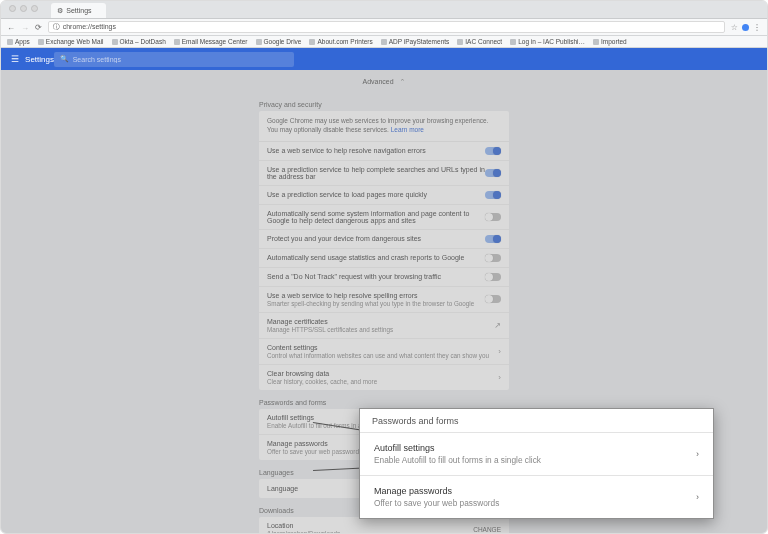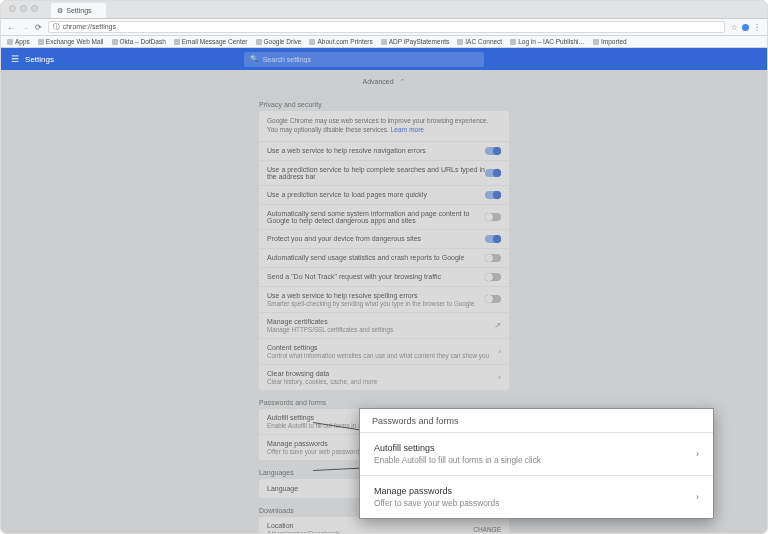--- a/index.html
+++ b/index.html
@@ -15,21 +15,21 @@
   .omni { flex: 1; background: #fff; height: 12px; border: 1px solid #dadada; border-radius: 2px; font-size: 7px; line-height: 10px; padding: 0 4px; color: #555; display: flex; align-items: center; gap: 3px; }
   .addr-right { display: flex; align-items: center; gap: 4px; }
   .star { font-size: 8px; color: #8b8b8b; }
   .bluedot { width: 7px; height: 7px; border-radius: 50%; background: #4285f4; }
   .bmbar { height: 12px; background: #f7f8f9; border-bottom: 1px solid #d4d6d8; display: flex; align-items: center; padding: 0 6px; gap: 8px; }
   .bm { font-size: 6.5px; color: #4a4a4a; display: flex; align-items: center; gap: 2px; }
   .bmico { width: 6px; height: 6px; background: #c0c3c6; border-radius: 1px; }
   .bluebar { height: 22px; background: #3367d6; display: flex; align-items: center; padding: 0 10px; }
   .menu-ico { color: #fff; font-size: 9px; margin-right: 6px; }
   .bluebar-title { color: #fff; font-size: 8px; }
-  .search { margin-left: 190px; width: 240px; height: 15px; background: #5681db; border-radius: 2px; display: flex; align-items: center; padding: 0 6px; gap: 4px; }
+  .search { width: 240px; height: 15px; background: #5681db; border-radius: 2px; display: flex; align-items: center; padding: 0 6px; gap: 4px; }
   .search-ico { color: #c5d2ef; font-size: 7px; }
   .search input { background: transparent; border: none; color: #c5d2ef; font-size: 7px; outline: none; }
   .search input::placeholder { color: #c5d2ef; }
 
   .content { position: relative; height: 465px; overflow: hidden; background: #eceef0; }
   .advanced { text-align: center; font-size: 7px; color: #555; padding: 8px 0 12px; }
   .advanced .chev { font-size: 7px; color: #888; margin-left: 4px; }
 
   .centercol { width: 250px; margin: 0 auto; }
   .sechdr { font-size: 7px; color: #666; padding: 3px 0 3px 0; }

